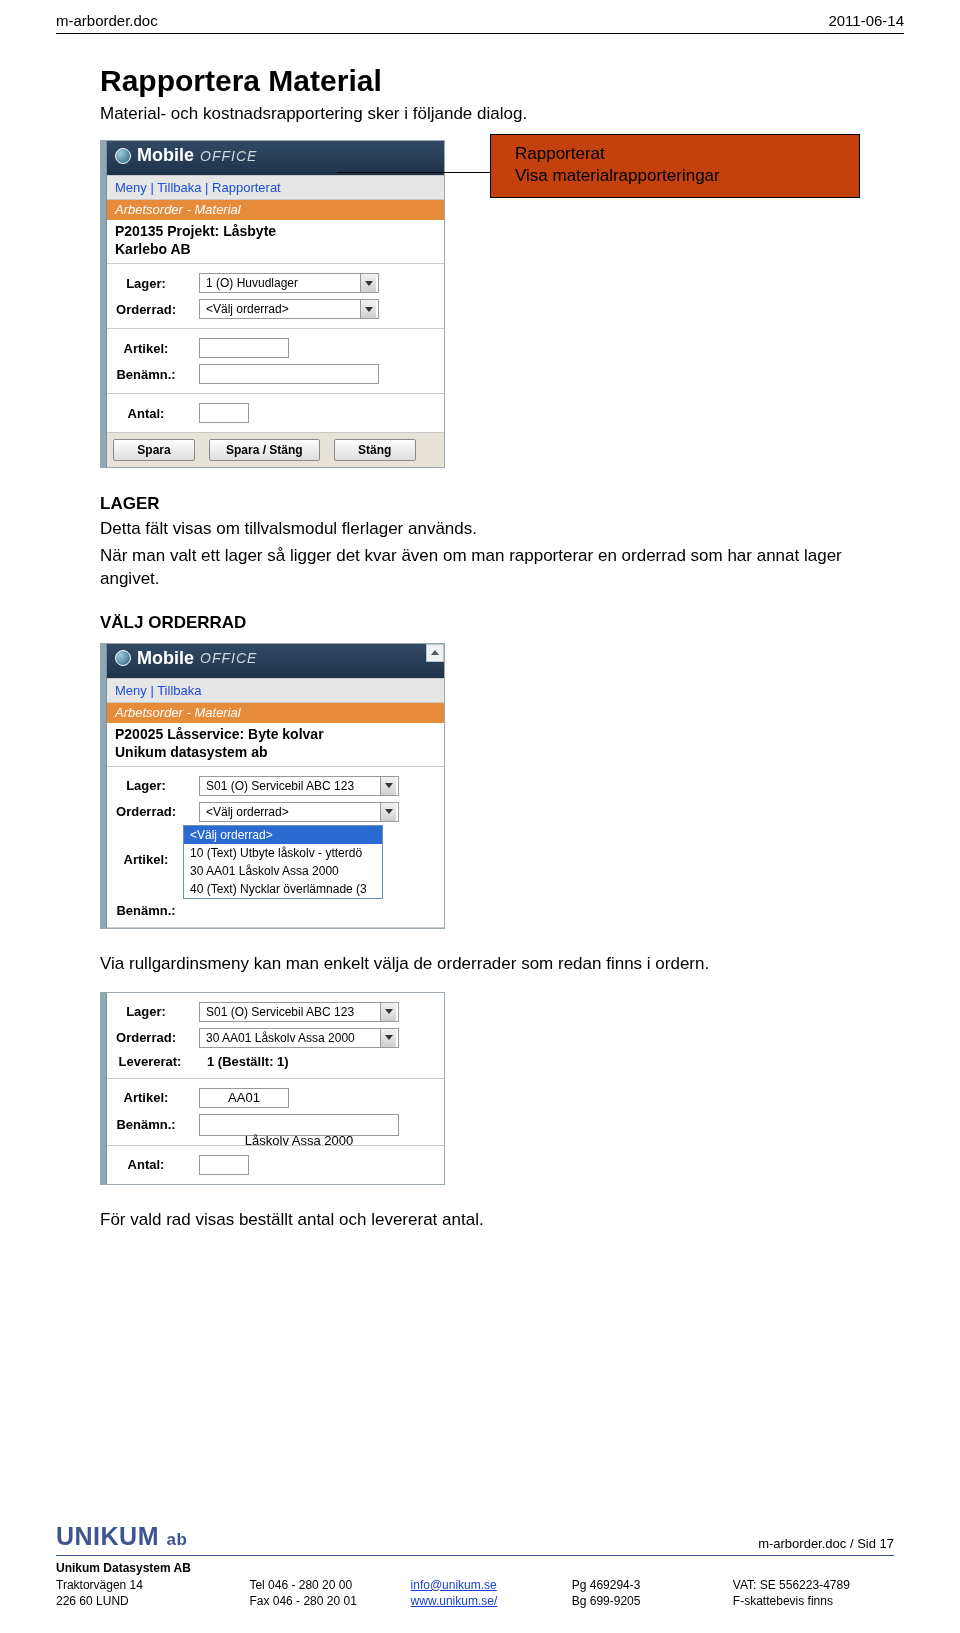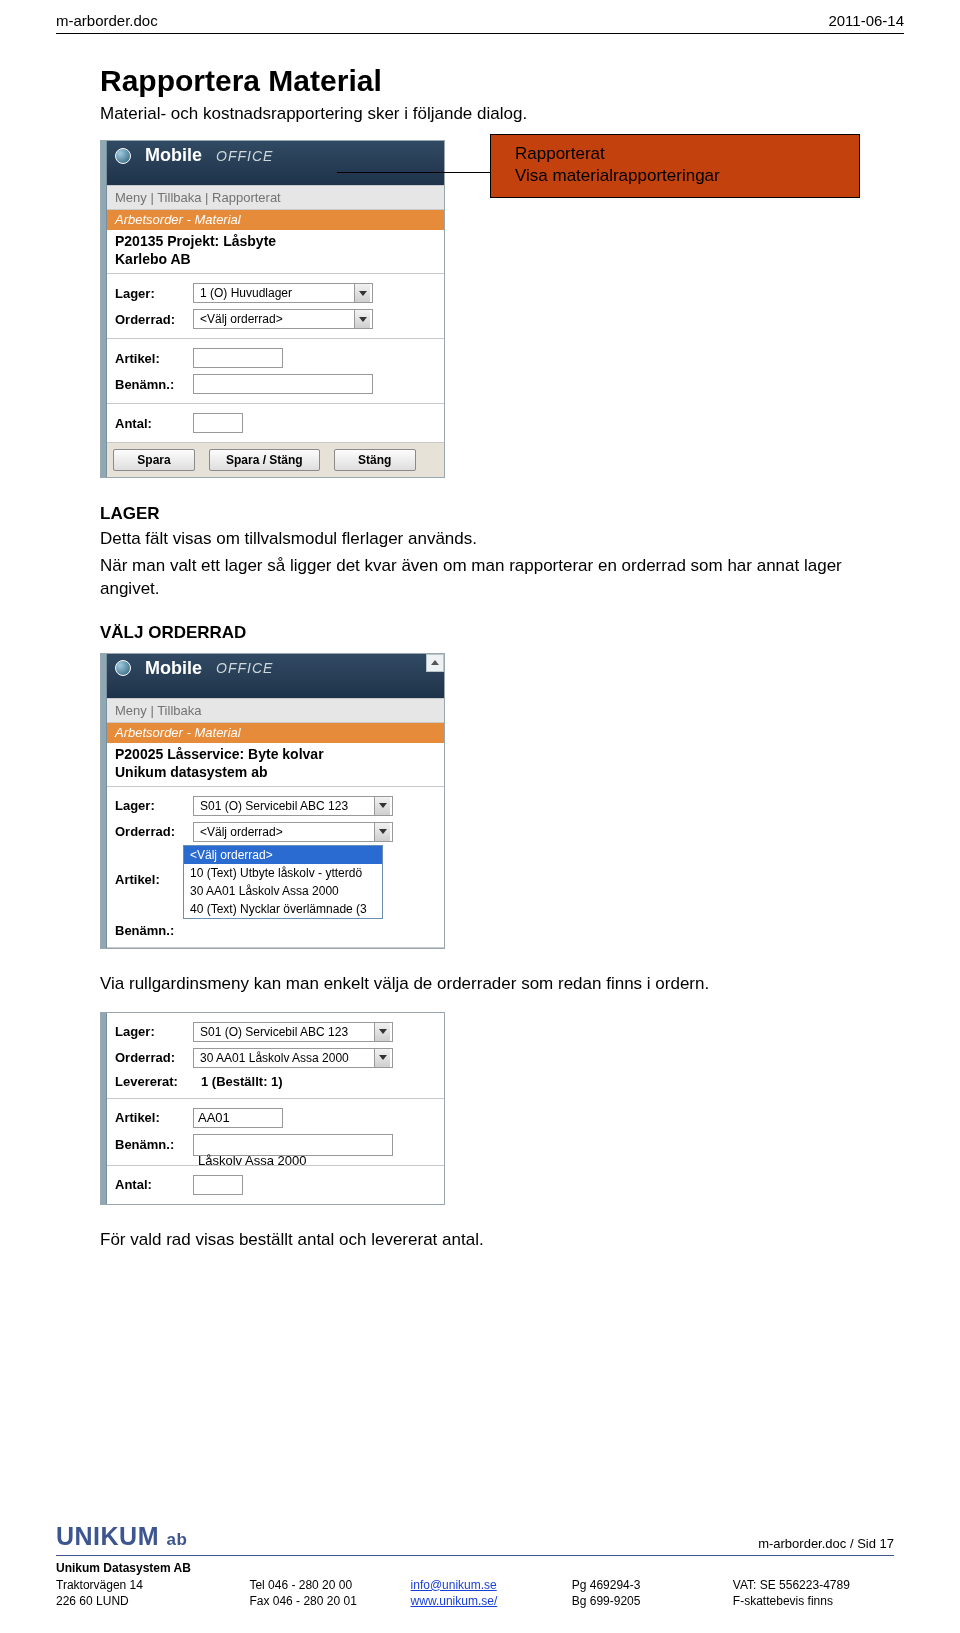--- a/index.html
+++ b/index.html
@@ -73,24 +73,24 @@
     left: 0; top: 0; bottom: 0;
     width: 6px;
     background: #8ea8b6;
     border-right: 1px solid #7a8f9c;
   }
   .mobile-header {
     margin-left: 6px;
     background: linear-gradient(#314a63, #1e334a);
     color: #fff;
     font-size: 18px;
-    padding: 4px 8px 19px 8px;
+    padding: 4px 8px 9px 8px;
     display: flex;
     align-items: center;
-    gap: 14px;
+    gap: 6px;
   }
   .mobile-header .globe {
     display: inline-block;
     width: 16px; height: 16px;
     border-radius: 50%;
     background: radial-gradient(circle at 30% 30%, #9ecbe0, #2b5d79);
     border: 1px solid #fff;
   }
   .mobile-header .office {
     font-weight: normal;
@@ -99,21 +99,21 @@
     color: #cfd8dd;
     letter-spacing: 1px;
   }
   .menu-bar {
     margin-left: 6px;
     background: #e6e6e6;
     border-top: 1px solid #c9c9c9;
     border-bottom: 1px solid #c9c9c9;
     padding: 4px 8px;
     font-size: 13px;
-    color: #737373;
+    color: #1d4ed8;
   }
   .subheader {
     margin-left: 6px;
     background: #e58b3a;
     color: #fff;
     font-style: italic;
     padding: 2px 8px 3px 8px;
     font-size: 13px;
   }
   .project-row {
@@ -134,22 +134,23 @@
   .form-block {
     margin-left: 6px;
     background: #fff;
     padding: 6px 8px;
     border-bottom: 1px solid #c9c9c9;
   }
   .form-block.last { border-bottom: none; }
   .form-row {
     display: flex;
     align-items: center;
-    gap: 16px;
+    gap: 22px;
     padding: 3px 0;
+    text-align: center;
   }
   .form-label {
     width: 62px;
     font-size: 13px;
     font-weight: bold;
   }
   .form-label.link { color: #000000; cursor: pointer; }
   .form-input {
     border: 1px solid #999;
     background: #fff;

